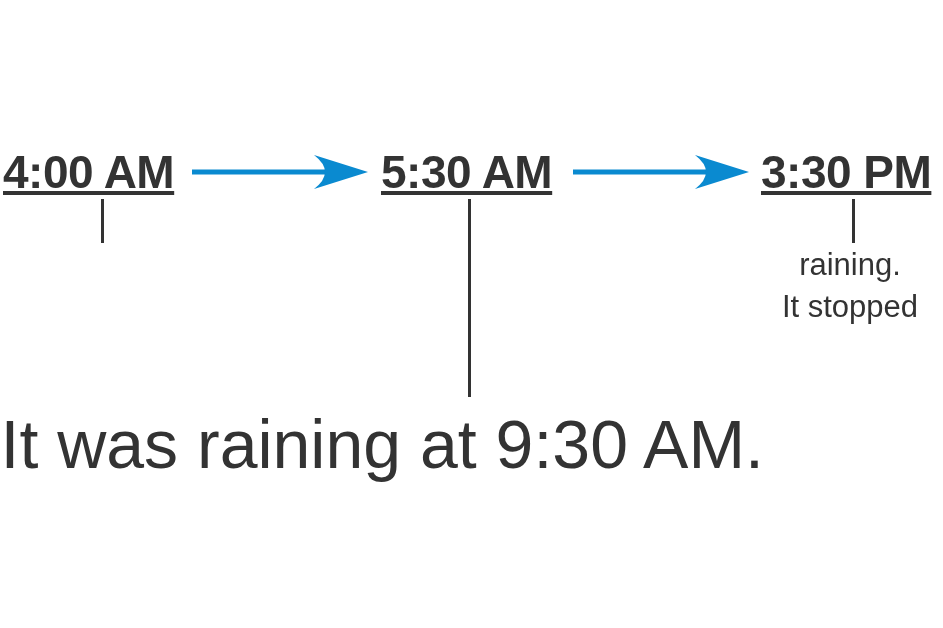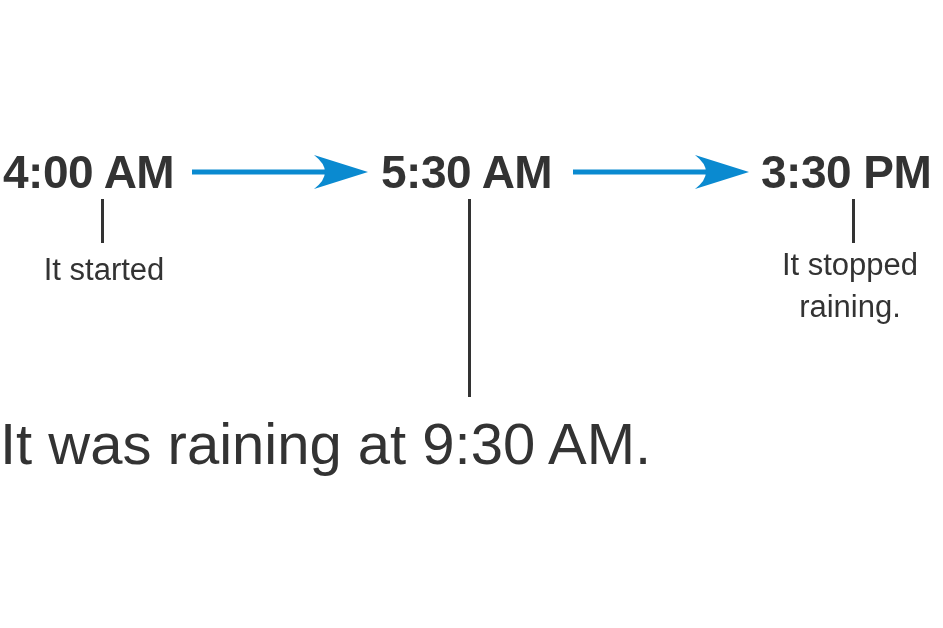--- a/index.html
+++ b/index.html
@@ -2,54 +2,53 @@
 <html><head>
   <meta charset="utf-8">
   <style>
     html, body { margin: 0; padding: 0; }
     body {
       width: 943px; height: 628px; background: #ffffff; position: relative; overflow: hidden;
       font-family: "Liberation Sans", sans-serif; color: #333333;
     }
     .time {
       position: absolute; top: 146px; font-size: 46px; font-weight: 700; line-height: 52px;
-      white-space: nowrap; letter-spacing: -0.5px;
+      white-space: nowrap; letter-spacing: -0.5px; text-decoration: underline;
     }
     .tick { position: absolute; width: 3px; background: #333333; }
     .label {
       position: absolute; font-size: 31px; line-height: 42px; text-align: center; white-space: nowrap;
     }
     .arrow { position: absolute; }
     .summary {
-      position: absolute; top: 410px; left: 0; width: 764px; text-align: left;
-      font-size: 58px; line-height: 68px; white-space: nowrap;
+      position: absolute; top: 410px; left: 0; width: 764px; text-align: right;
+      font-size: 68px; line-height: 68px; white-space: nowrap;
     }
   </style>
 </head>
 <body>
 
 <div class="time" style="left:3px;">4:00 AM</div>
 <div class="tick" style="left:101px; top:199px; height:44px;"></div>
 <div class="label" style="left:20px; top:249px; width:168px;">
-  <div>It started</div>
 </div>
 
 <svg class="arrow" style="left:190px; top:152px;" width="180" height="40" viewBox="0 0 180 40">
   <line x1="2" y1="20" x2="150" y2="20" stroke="#0a8ad0" stroke-width="5"></line>
   <path d="M 178 20 L 124 3 Q 146 20 124 37 Z" fill="#0a8ad0"></path>
 </svg>
 
 <div class="time" style="left:381px;">5:30 AM</div>
 <div class="tick" style="left:468px; top:199px; height:198px;"></div>
 
 <svg class="arrow" style="left:571px; top:152px;" width="180" height="40" viewBox="0 0 180 40">
   <line x1="2" y1="20" x2="150" y2="20" stroke="#0a8ad0" stroke-width="5"></line>
   <path d="M 178 20 L 124 3 Q 146 20 124 37 Z" fill="#0a8ad0"></path>
 </svg>
 
 <div class="time" style="left:761px;">3:30 PM</div>
 <div class="tick" style="left:852px; top:199px; height:44px;"></div>
 <div class="label" style="left:760px; top:244px; width:180px;">
+  <div>raining.</div>
   <div>It stopped</div>
-  <div>raining.</div>
 </div>
 
 <div class="summary">It was raining at 9:30 AM.</div>
 
 </body></html>

